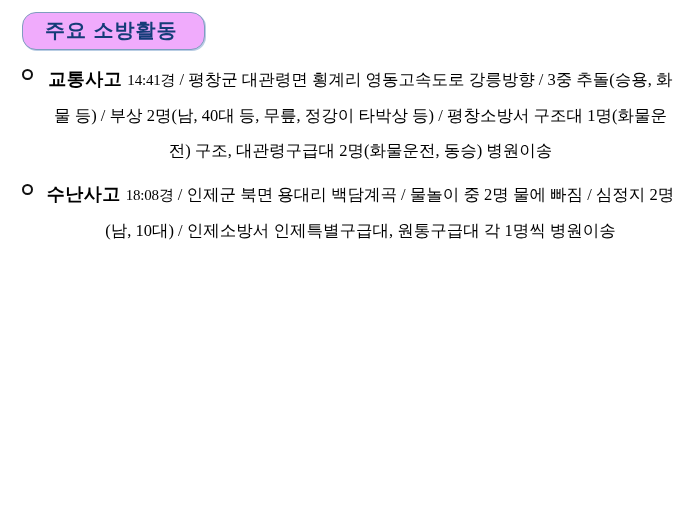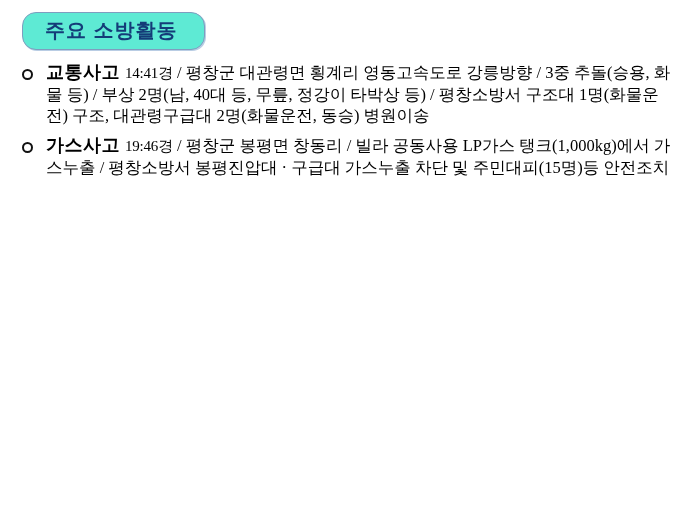--- a/index.html
+++ b/index.html
@@ -55,22 +55,23 @@
     left: 6px;
     top: 7px;
     width: 11px;
     height: 11px;
     border: 2px solid #111111;
     border-radius: 50%;
     box-sizing: border-box;
   }
   .line {
     font-size: 16.5px;
-    line-height: 21px;
+    line-height: 35px;
     white-space: normal;
+    text-align: center;
   }
   .label {
     font-family: "Liberation Sans", "DejaVu Sans", sans-serif;
     font-weight: bold;
     font-size: 18px;
     letter-spacing: 0.5px;
     margin-right: 5px;
   }
   .time {
     font-size: 15px;
@@ -78,39 +79,39 @@
   }
   .body-text {
     font-size: 16.5px;
   }
 </style>
 </head>
 <body>
 
 <div class="page">
 
-  <div class="header-banner" style="background: #5eead4; border-color: rgb(127, 157, 191);">
+  <div class="header-banner" style="background: #f0abfc; border-color: rgb(127, 157, 191);">
     <span class="header-title" style="color: rgb(20, 60, 120);">주요 소방활동</span>
   </div>
 
   <div class="items">
 
     <div class="item">
       <span class="bullet"></span>
       <div class="line">
         <span class="label">교통사고</span><span class="time">14:41경</span>
         <span class="body-text">/ 평창군 대관령면 횡계리 영동고속도로 강릉방향 / 3중 추돌(승용, 화물 등) / 부상 2명(남, 40대 등, 무릎, 정강이 타박상 등) / 평창소방서 구조대 1명(화물운전) 구조, 대관령구급대 2명(화물운전, 동승) 병원이송</span>
       </div>
     </div>
 
-
-
     <div class="item">
       <span class="bullet"></span>
       <div class="line">
-        <span class="label">가스사고</span><span class="time">19:46경</span>
-        <span class="body-text">/ 평창군 봉평면 창동리 / 빌라 공동사용 LP가스 탱크(1,000kg)에서 가스누출 / 평창소방서 봉평진압대 · 구급대 가스누출 차단 및 주민대피(15명)등 안전조치</span>
+        <span class="label">수난사고</span><span class="time">18:08경</span>
+        <span class="body-text">/ 인제군 북면 용대리 백담계곡 / 물놀이 중 2명 물에 빠짐 / 심정지 2명(남, 10대) / 인제소방서 인제특별구급대, 원통구급대 각 1명씩 병원이송</span>
       </div>
     </div>
+
+
 
 
   </div>
 </div>
 
 </body></html>

